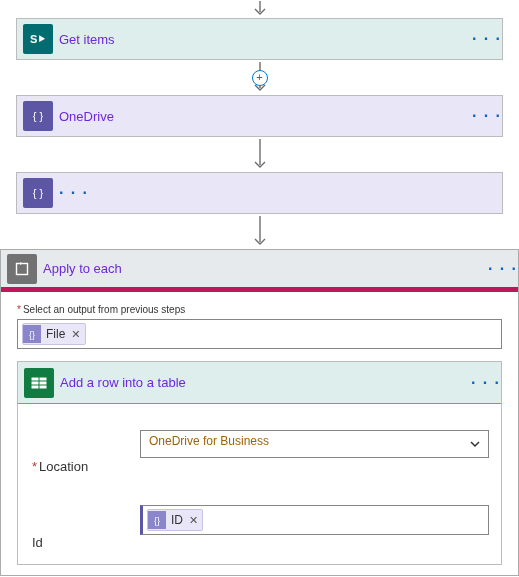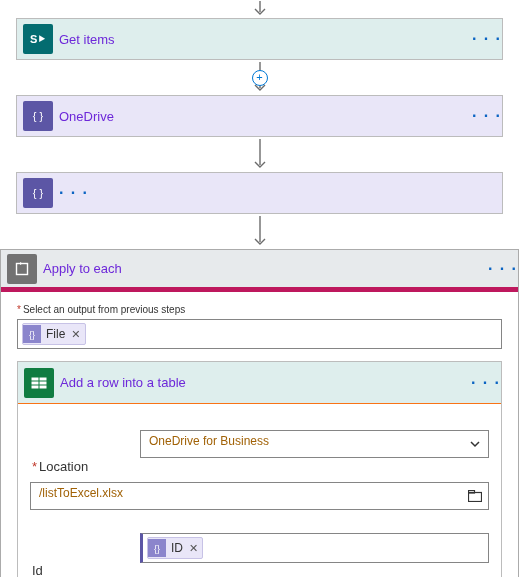--- a/index.html
+++ b/index.html
@@ -165,29 +165,20 @@
               <span class="sel-caret">
                   <svg width="14" height="14" viewBox="0 0 14 14">
                     <polyline points="3,5 7,9 11,5" fill="none" stroke="#333" stroke-width="1.5"></polyline>
                   </svg>
                 </span>
             </div>
           </div>
 
 
           <div class="form-row">
-            <div class="form-control">
-              <div class="inp">/listToExcel.xlsx</div>
-              <span class="file-ic">
-                  <svg width="14" height="12" viewBox="0 0 14 12">
-                    <rect x="0.5" y="2.5" width="13" height="9" fill="none" stroke="#333" stroke-width="1.2"></rect>
-                    <rect x="0.5" y="0.5" width="6" height="2.5" fill="none" stroke="#333" stroke-width="1.2"></rect>
-                  </svg>
-                </span>
-            </div>
           </div>
 
 
           <div class="form-row">
             <div class="form-label"><span>Id</span></div>
             <div class="form-control">
               <div class="pill-box-left">
                 <span class="token">
                   <span class="tk-ic">
                       <svg width="12" height="12" viewBox="0 0 12 12">

